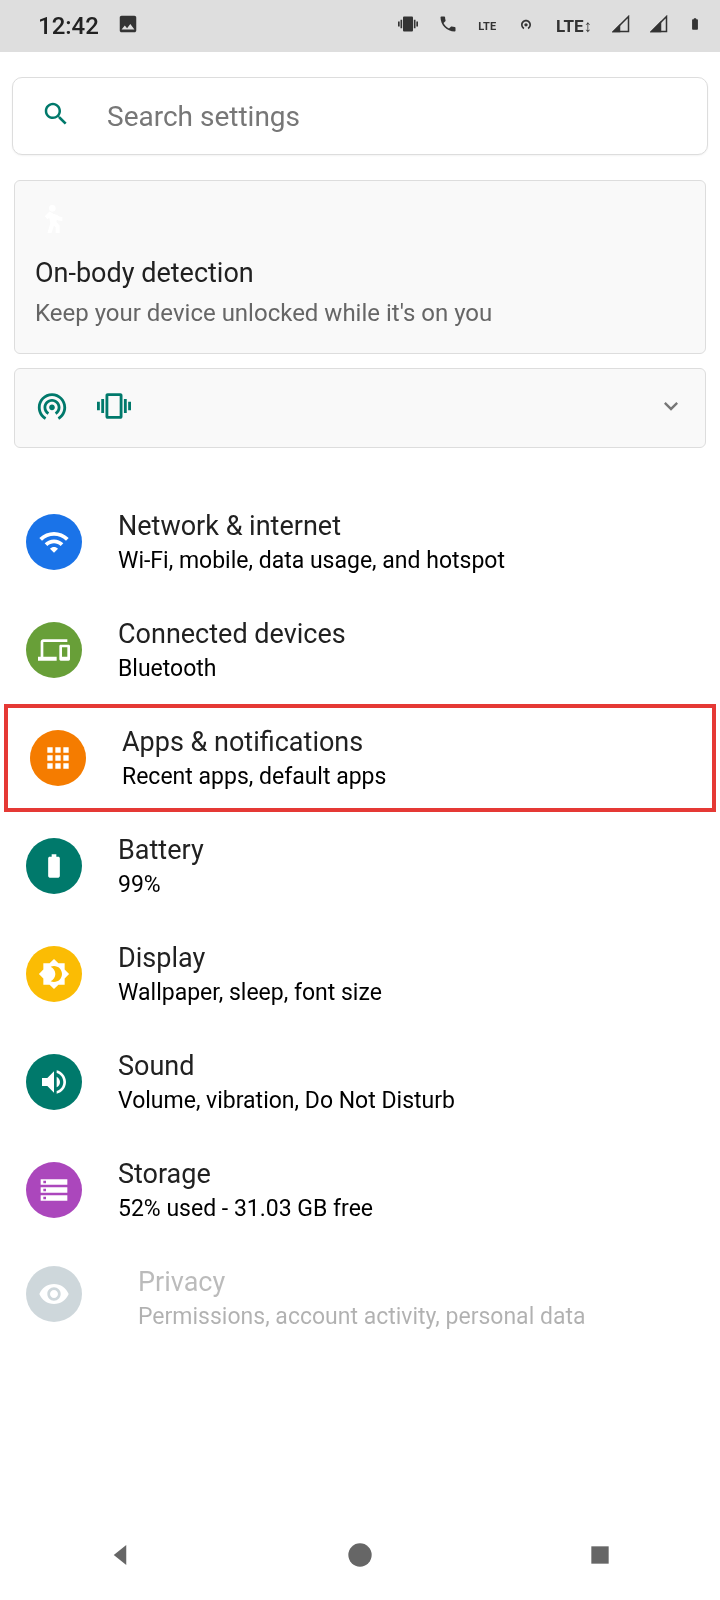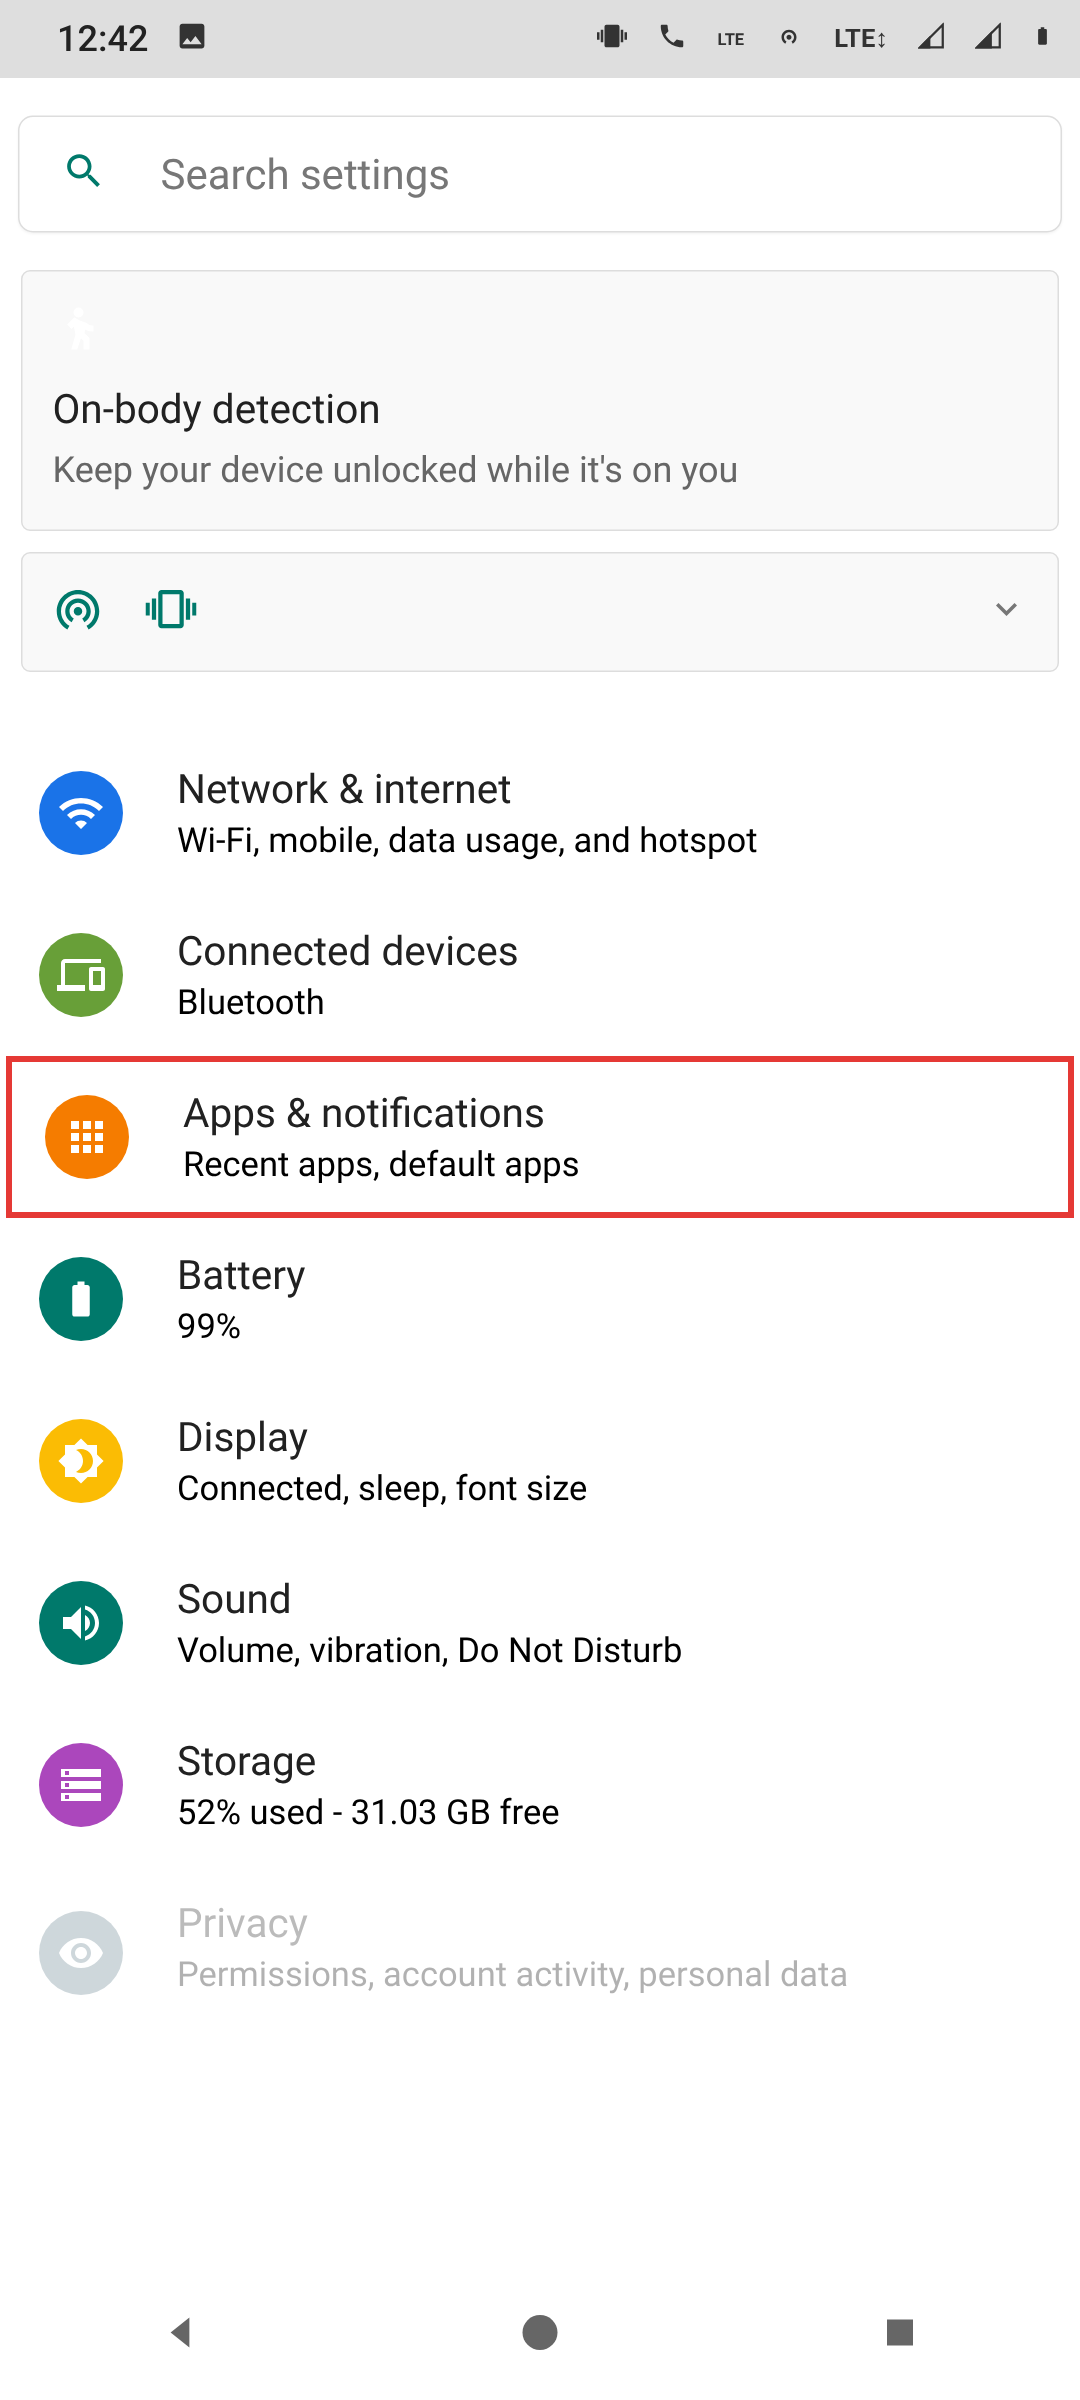--- a/index.html
+++ b/index.html
@@ -29,21 +29,21 @@
   .bg-blue { background: #1a73e8; }
   .bg-green { background: #689f38; }
   .bg-orange { background: #f57c00; }
   .bg-teal { background: #00796b; }
   .bg-amber { background: #fbbc04; }
   .bg-purple { background: #ab47bc; }
   .highlight { border: 4px solid #e53935; margin: 0 -8px; padding: 18px 22px; }
   .nav-bar { position: absolute; bottom: 0; left: 0; right: 0; height: 90px; background: rgba(255,255,255,0.85); display: flex; align-items: center; justify-content: space-around; }
   .nav-btn { width: 40px; height: 40px; display: flex; align-items: center; justify-content: center; color: #666; }
   .faded { opacity: 0.3; }
-  .partial-item { padding: 22px 14px; display:flex; gap:36px; align-items:flex-end; }
+  .partial-item { padding: 22px 14px; display:flex; gap:56px; align-items:flex-start; }
 </style>
 </head>
 <body>
 
 <div class="status-bar">
   <div class="status-left">
     <span class="status-time">12:42</span>
     <span>
       <svg width="22" height="22" viewBox="0 0 24 24" fill="#333">
           <path d="M21 19V5c0-1.1-.9-2-2-2H5c-1.1 0-2 .9-2 2v14c0 1.1.9 2 2 2h14c1.1 0 2-.9 2-2zM8.5 13.5l2.5 3.01L14.5 12l4.5 6H5l3.5-4.5z"></path>
@@ -164,21 +164,21 @@
   </div>
 
   <div class="setting-item">
     <div class="setting-icon bg-amber">
       <svg width="32" height="32" viewBox="0 0 24 24" fill="#fff">
           <path d="M20 8.69V4h-4.69L12 .69 8.69 4H4v4.69L.69 12 4 15.31V20h4.69L12 23.31 15.31 20H20v-4.69L23.31 12 20 8.69zM12 18c-.89 0-1.74-.2-2.5-.55C11.56 16.5 13 14.42 13 12s-1.44-4.5-3.5-5.45C10.26 6.2 11.11 6 12 6c3.31 0 6 2.69 6 6s-2.69 6-6 6z"></path>
         </svg>
     </div>
     <div class="setting-text">
       <div class="setting-title">Display</div>
-      <div class="setting-subtitle">Connected, sleep, font size</div>
+      <div class="setting-subtitle">Wallpaper, sleep, font size</div>
     </div>
   </div>
 
   <div class="setting-item">
     <div class="setting-icon bg-teal">
       <svg width="32" height="32" viewBox="0 0 24 24" fill="#fff">
           <path d="M3 9v6h4l5 5V4L7 9H3zm13.5 3c0-1.77-1.02-3.29-2.5-4.03v8.05c1.48-.73 2.5-2.25 2.5-4.02zM14 3.23v2.06c2.89.86 5 3.54 5 6.71s-2.11 5.85-5 6.71v2.06c4.01-.91 7-4.49 7-8.77s-2.99-7.86-7-8.77z"></path>
         </svg>
     </div>
     <div class="setting-text">

